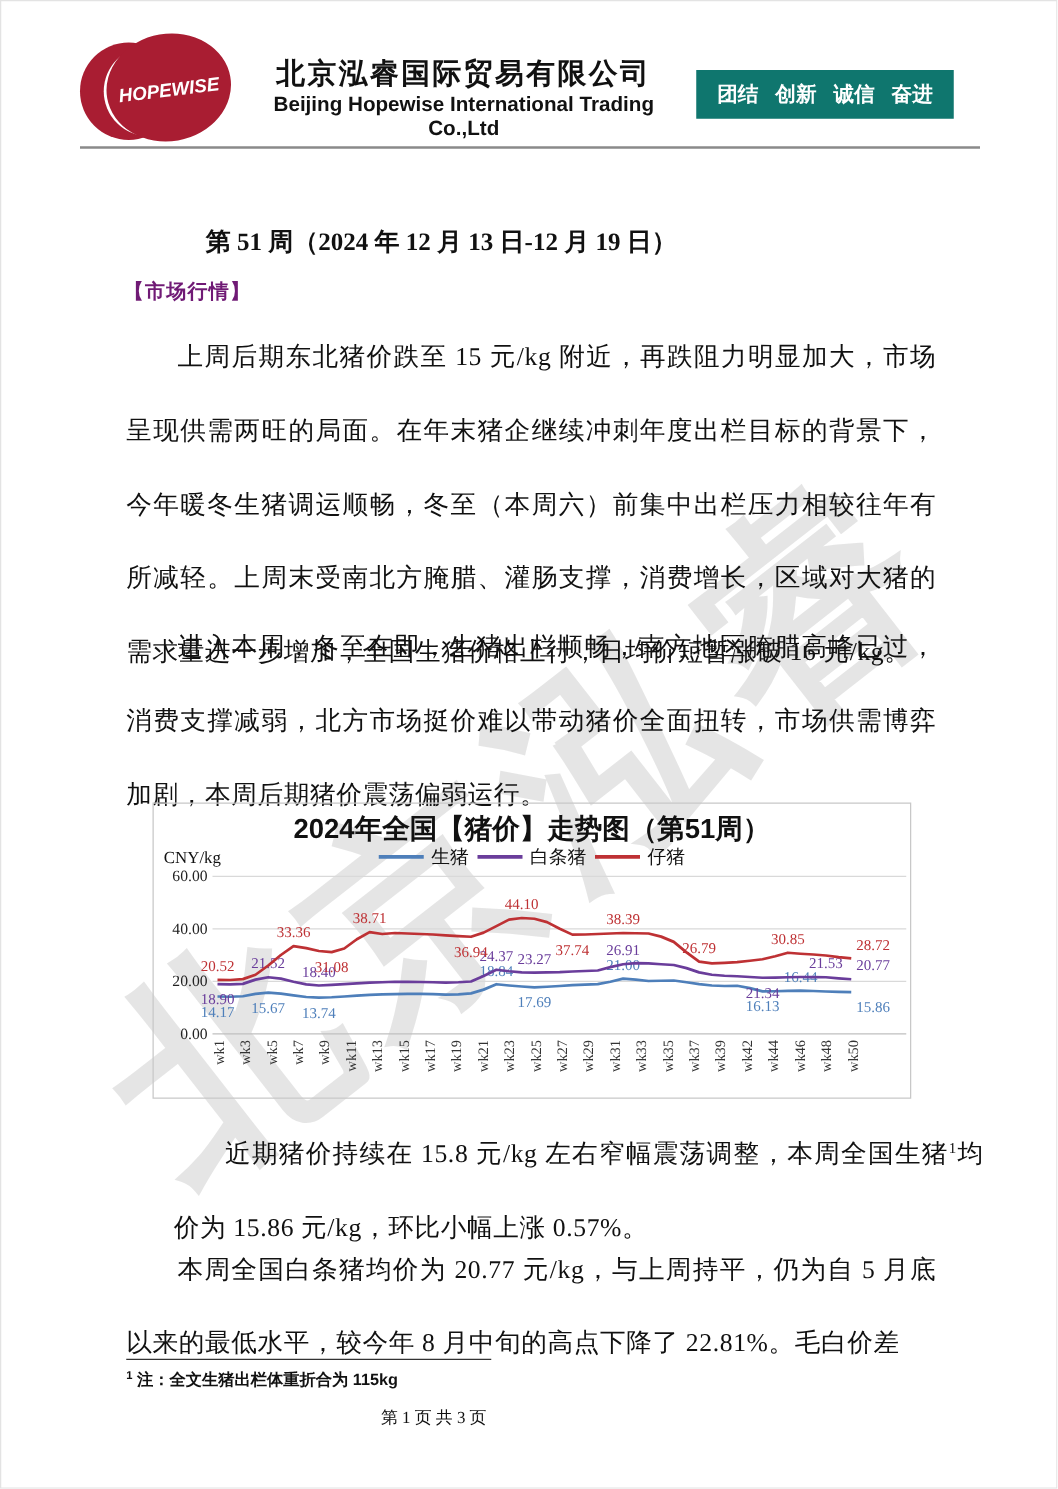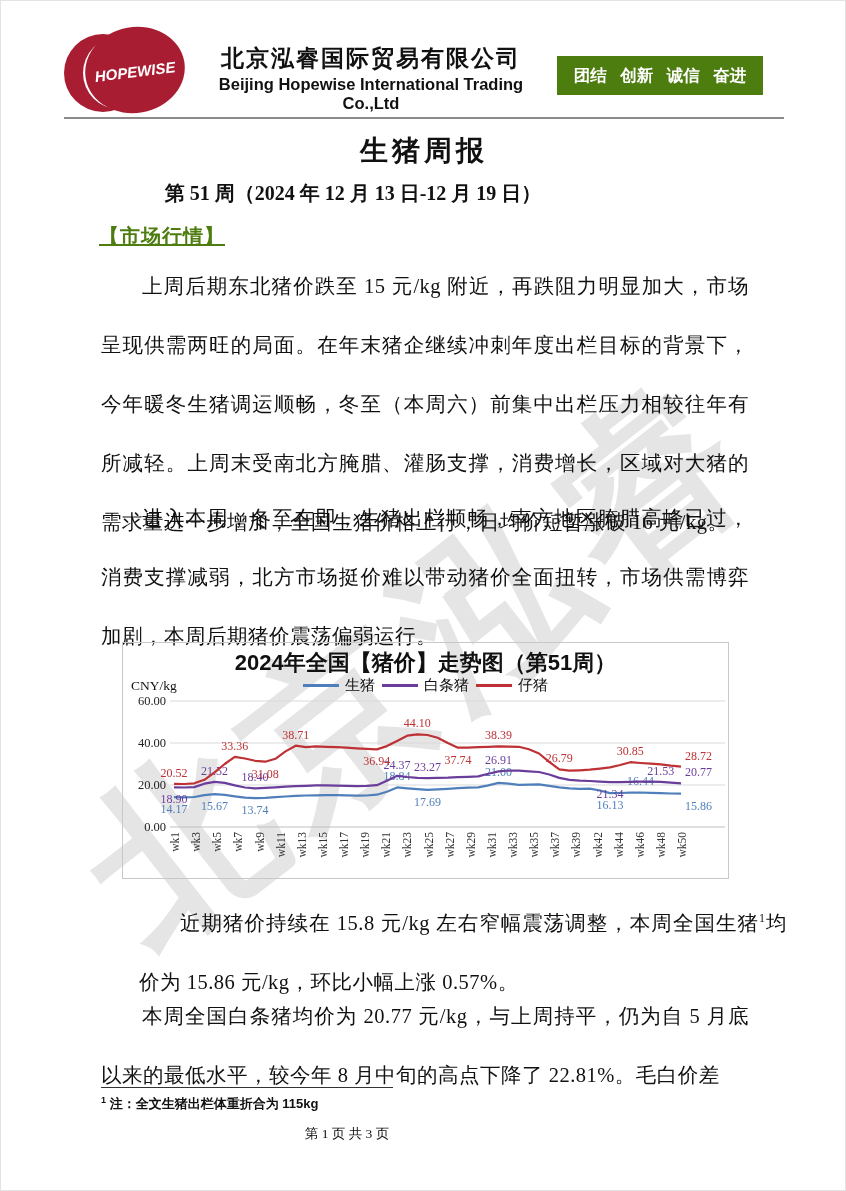--- a/index.html
+++ b/index.html
@@ -9,28 +9,28 @@
   
   .watermark{position:absolute;left:0px;top:540px;width:840px;text-align:center;z-index:0;
              font-size:180px;font-weight:bold;letter-spacing:16px;color:rgba(170,170,170,0.30);
              transform:rotate(-38deg);transform-origin:center;white-space:nowrap;
              font-family:"Liberation Serif",serif;pointer-events:none;}
   
   .logo{left:62px;top:24px;width:124px;height:94px;}
   .company{left:192px;top:42px;width:356px;text-align:center;}
   .company-cn{font-size:23px;font-weight:bold;letter-spacing:2px;}
   .company-en{margin-top:1px;font-size:16.5px;font-weight:bold;font-family:"Liberation Sans",sans-serif;}
-  .banner{left:556px;top:55px;width:206px;height:39px;background:#4d7c0f;display:flex;
+  .banner{left:556px;top:55px;width:206px;height:39px;background:#0f766e;display:flex;
           align-items:center;justify-content:space-around;padding:0 10px;box-sizing:border-box;}
   .banner span{color:#fff;font-weight:bold;font-size:16.5px;font-family:"Liberation Sans",sans-serif;}
   .header-rule{left:63px;top:116px;width:720px;border-top:2px solid #8a8a8a;height:0;}
   
   .doc-title{left:0;top:131px;width:846px;text-align:center;font-size:28px;font-weight:bold;letter-spacing:4px;}
   .doc-subtitle{left:0;top:179px;width:704px;text-align:center;font-size:20px;font-weight:bold;}
-  .section-heading{left:98px;top:222px;font-size:20px;font-weight:bold;color:#4d7c0f;letter-spacing:1px;text-decoration:underline;}
+  .section-heading{left:98px;top:222px;font-size:16px;font-weight:bold;color:#701a75;letter-spacing:1px;}
   
   .para{left:100px;width:648px;font-size:20.5px;line-height:59px;text-align:justify;
         text-indent:2em;letter-spacing:0.5px;}
   .para sup{font-size:12px;}
   .para-1{top:256px;}
   .para-2{top:488px;}
   .para-3{top:888px;margin-left:38px;}
   .para-4{top:986px;}
   
   .chart-card{left:121px;top:641px;width:607px;height:237px;border:1px solid #c8c8c8;box-sizing:border-box;}
@@ -68,21 +68,20 @@
     <div class="company-en">Beijing Hopewise International Trading Co.,Ltd</div>
   </div>
   <div class="layer banner">
     <span>团结</span>
     <span>创新</span>
     <span>诚信</span>
     <span>奋进</span>
   </div>
   <div class="layer header-rule"></div>
 
-  <div class="layer doc-title">生猪周报</div>
   <div class="layer doc-subtitle">第 51 周（2024 年 12 月 13 日-12 月 19 日）</div>
   <div class="layer section-heading">【市场行情】</div>
 
   <div class="layer para para-1">上周后期东北猪价跌至 15 元/kg 附近，再跌阻力明显加大，市场呈现供需两旺的局面。在年末猪企继续冲刺年度出栏目标的背景下，今年暖冬生猪调运顺畅，冬至（本周六）前集中出栏压力相较往年有所减轻。上周末受南北方腌腊、灌肠支撑，消费增长，区域对大猪的需求量进一步增加，全国生猪价格上行，日均价短暂涨破 16 元/kg。</div>
   <div class="layer para para-2">进入本周，冬至在即，生猪出栏顺畅，南方地区腌腊高峰已过，消费支撑减弱，北方市场挺价难以带动猪价全面扭转，市场供需博弈加剧，本周后期猪价震荡偏弱运行。</div>
 
   <div class="layer chart-card">
     <div class="chart-title">2024年全国【猪价】走势图（第51周）</div>
     <div class="chart-unit">CNY/kg</div>
     <div class="chart-legend">

